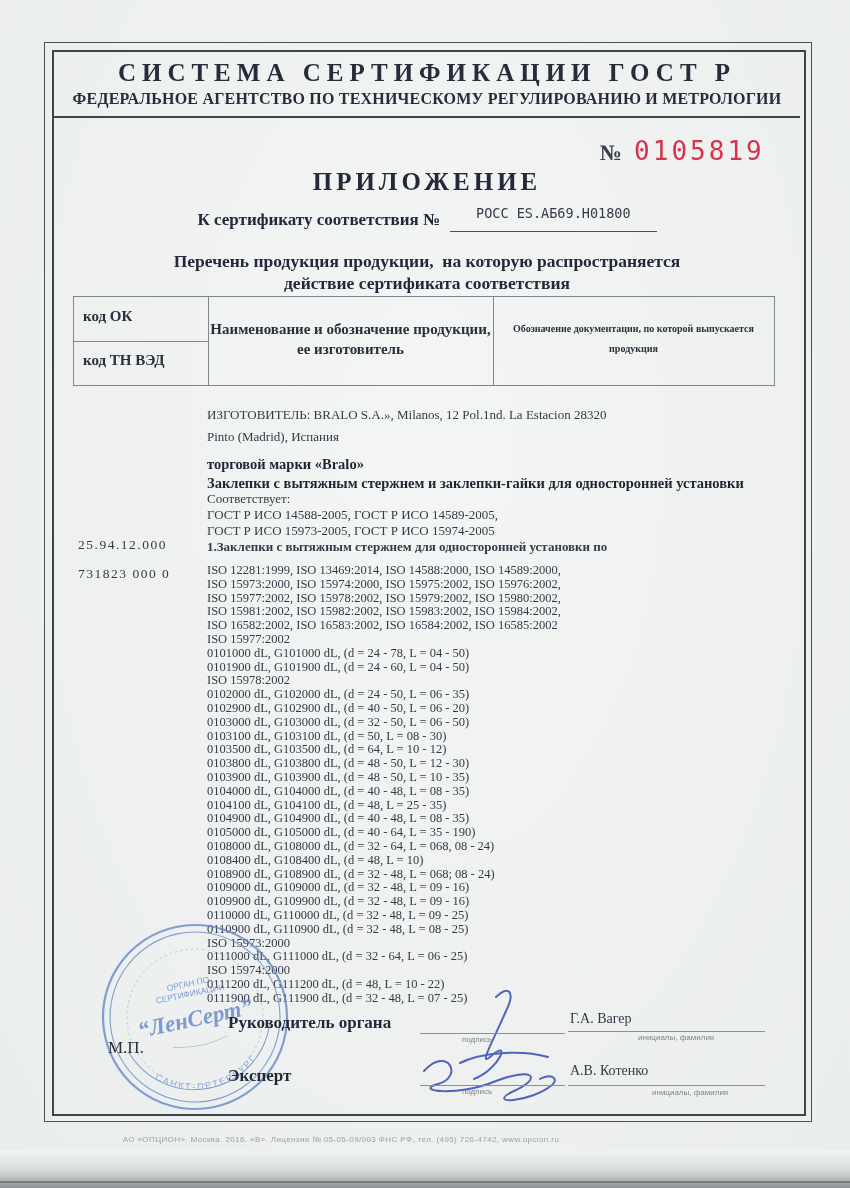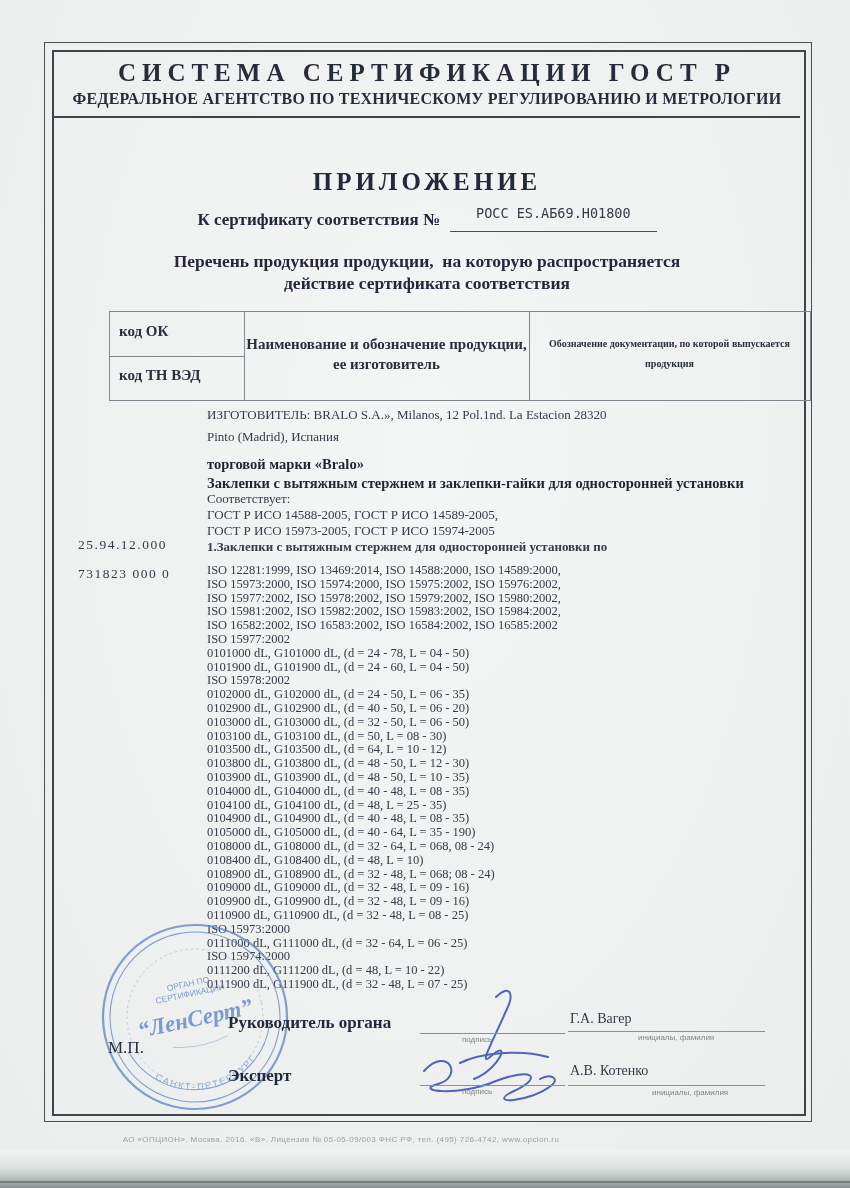--- a/index.html
+++ b/index.html
@@ -19,21 +19,21 @@
   .serial .num{font-family:"DejaVu Sans Mono",monospace;font-size:26px;letter-spacing:3px;color:#d6334c;margin-left:12px;}
   
   .app-title{position:absolute;left:52px;top:168px;width:750px;text-align:center;font-weight:bold;font-size:25px;letter-spacing:4px;color:#23283a;}
   .cert-line{position:absolute;left:52px;top:210px;width:750px;text-align:center;color:#23283a;}
   .cert-line .lbl{font-weight:bold;font-size:17px;}
   .cert-num{display:inline-block;margin-left:10px;border-bottom:1.5px solid #4a4f57;padding:0 26px 2px 26px;}
   .cert-num span{position:relative;top:-7px;font-family:"DejaVu Sans Mono",monospace;font-size:13.5px;color:#343a47;}
   .subtitle{position:absolute;left:52px;top:250px;width:750px;text-align:center;font-weight:bold;font-size:17.5px;line-height:22px;color:#23283a;}
   .pre{white-space:pre;}
   
-  .tbl{position:absolute;left:73px;top:311px;width:700px;height:88px;border:1px solid #81868e;margin-left:36px;}
+  .tbl{position:absolute;left:73px;top:296px;width:700px;height:88px;border:1px solid #81868e;}
   .tbl .v1{position:absolute;left:134px;top:0;bottom:0;border-left:1px solid #81868e;}
   .tbl .v2{position:absolute;left:419px;top:0;bottom:0;border-left:1px solid #81868e;}
   .tbl .h1{position:absolute;left:0;top:44px;width:134px;border-top:1px solid #81868e;}
   .tbl .c1a{position:absolute;left:9px;top:11px;font-weight:bold;font-size:15px;color:#2a2f3c;}
   .tbl .c1b{position:absolute;left:9px;top:55px;font-weight:bold;font-size:15px;color:#2a2f3c;}
   .tbl .c2{position:absolute;left:134px;top:22px;width:285px;text-align:center;font-weight:bold;font-size:15px;line-height:20px;color:#2a2f3c;}
   .tbl .c3{position:absolute;left:419px;top:22px;width:281px;text-align:center;font-weight:bold;font-size:10px;line-height:20px;color:#2a2f3c;}
   
   .mono{font-family:Liberation Serif, serif;color:#343a47;}
   .code1{position:absolute;left:78px;top:537px;font-size:13.5px;letter-spacing:1.5px;}
@@ -77,20 +77,23 @@
 <div class="sheet">
 
   <div class="outer-frame"></div>
   <div class="inner-frame"></div>
 
   <div class="header-band">
     <div class="hdr1">СИСТЕМА СЕРТИФИКАЦИИ ГОСТ Р</div>
     <div class="hdr2">ФЕДЕРАЛЬНОЕ АГЕНТСТВО ПО ТЕХНИЧЕСКОМУ РЕГУЛИРОВАНИЮ И МЕТРОЛОГИИ</div>
   </div>
 
+  <div class="serial">
+    <span class="no">№</span><span class="num">0105819</span>
+  </div>
 
   <div class="app-title">ПРИЛОЖЕНИЕ</div>
 
   <div class="cert-line">
     <span class="lbl">К сертификату соответствия №</span><span class="cert-num"><span class="mono">РОСС ES.АБ69.Н01800</span></span>
   </div>
 
   <div class="subtitle">
     <div class="pre">Перечень продукция продукции,  на которую распространяется</div>
     <div>действие сертификата соответствия</div>
@@ -146,20 +149,21 @@
       <div>0103900 dL, G103900 dL, (d = 48 - 50, L = 10 - 35)</div>
       <div>0104000 dL, G104000 dL, (d = 40 - 48, L = 08 - 35)</div>
       <div>0104100 dL, G104100 dL, (d = 48, L = 25 - 35)</div>
       <div>0104900 dL, G104900 dL, (d = 40 - 48, L = 08 - 35)</div>
       <div>0105000 dL, G105000 dL, (d = 40 - 64, L = 35 - 190)</div>
       <div>0108000 dL, G108000 dL, (d = 32 - 64, L = 068, 08 - 24)</div>
       <div>0108400 dL, G108400 dL, (d = 48, L = 10)</div>
       <div>0108900 dL, G108900 dL, (d = 32 - 48, L = 068; 08 - 24)</div>
       <div>0109000 dL, G109000 dL, (d = 32 - 48, L = 09 - 16)</div>
       <div>0109900 dL, G109900 dL, (d = 32 - 48, L = 09 - 16)</div>
+      <div>0110000 dL, G110000 dL, (d = 32 - 48, L = 09 - 25)</div>
       <div>0110900 dL, G110900 dL, (d = 32 - 48, L = 08 - 25)</div>
       <div>ISO 15973:2000</div>
       <div>0111000 dL, G111000 dL, (d = 32 - 64, L = 06 - 25)</div>
       <div>ISO 15974:2000</div>
       <div>0111200 dL, G111200 dL, (d = 48, L = 10 - 22)</div>
       <div>0111900 dL, G111900 dL, (d = 32 - 48, L = 07 - 25)</div>
     </div>
 
   <svg class="stamp" width="240" height="195" viewBox="0 0 240 195">
     <g transform="rotate(-12 120 97)" stroke="#6186c7" fill="none" opacity="0.78">

